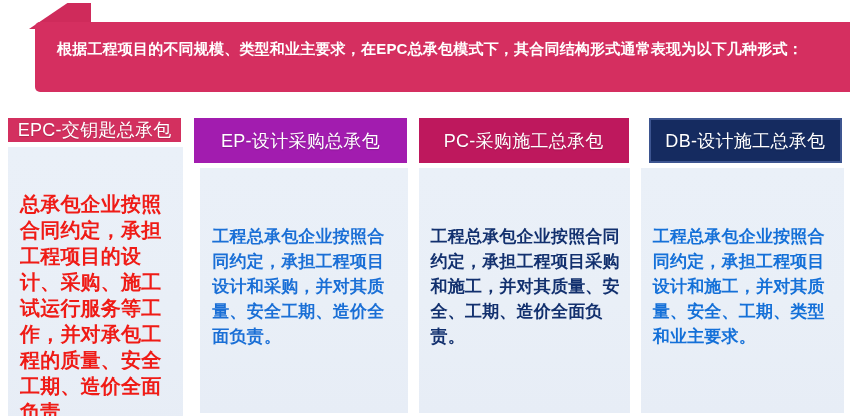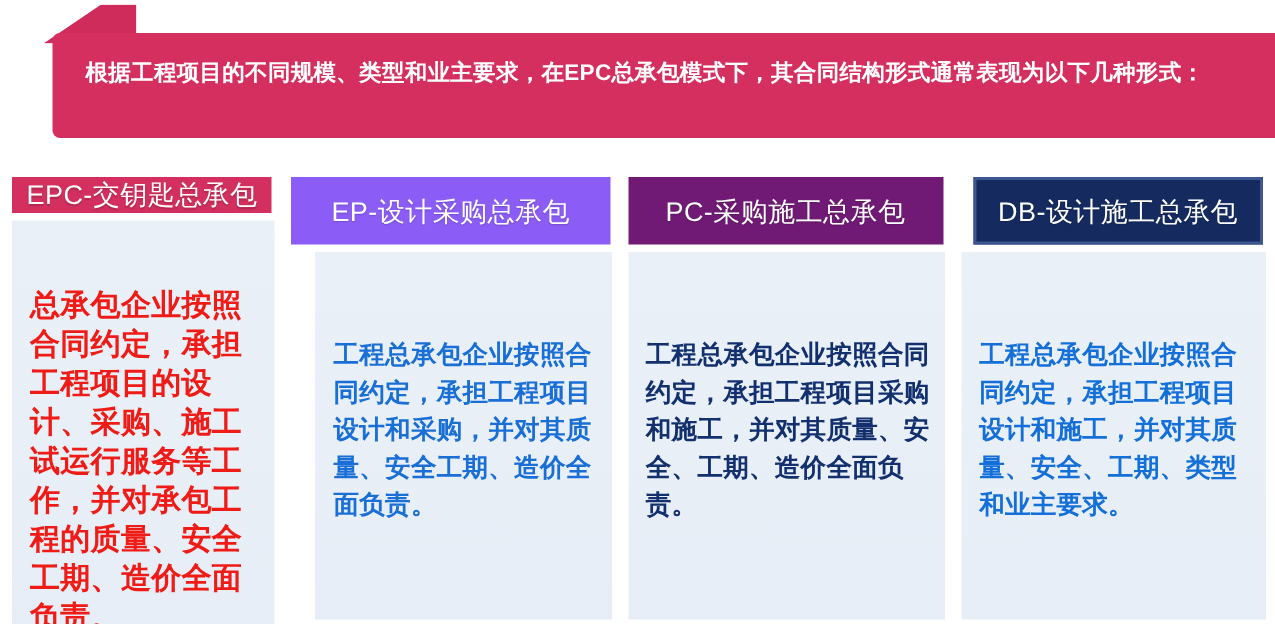--- a/index.html
+++ b/index.html
@@ -89,38 +89,38 @@
     justify-content: center;
     box-sizing: border-box;
     color: #ffffff;
     font-size: 18px;
     font-weight: normal;
     letter-spacing: 0.3px;
     white-space: nowrap;
     text-shadow: 0 1px 1px rgba(0,0,0,0.18);
   }
   .col-0 .col-head { background: #d3305f; margin-left: 8px; margin-right: 6px; }
-  .col-1 .col-head { background: #8b5cf6; margin-left: 4px; margin-right: 5px; }
-  .col-2 .col-head { background: #701a75; margin-left: 4px; margin-right: 5px; }
+  .col-1 .col-head { background: #a21caf; margin-left: 4px; margin-right: 5px; }
+  .col-2 .col-head { background: #be185d; margin-left: 4px; margin-right: 5px; }
   .col-3 .col-head {
     background: #152b60;
     margin-left: 12px;
     margin-right: 8px;
     border: 2px solid #3d5590;
   }
 
   .col-body {
     flex: 1;
     margin: 5px 3px 3px 6px;
     box-sizing: border-box;
     background: linear-gradient(180deg, #eaf0f8 0%, #e9eff7 55%, #e7edf6 100%);
     padding: 14px 10px 8px 12px;
   }
   .col-0 .col-body { margin-left: 8px; margin-right: 4px; }
-  .col-1 .col-body { margin-left: 20px; margin-right: 4px; }
+  .col-1 .col-body { margin-left: 10px; margin-right: 4px; }
   .col-2 .col-body { margin-left: 4px; margin-right: 4px; }
   .col-3 .col-body { margin-left: 4px; margin-right: 6px; }
 
   .col-text {
     font-size: 17px;
     font-weight: bold;
     line-height: 25px;
     letter-spacing: 0.2px;
     white-space: pre-wrap;
     word-break: break-all;

